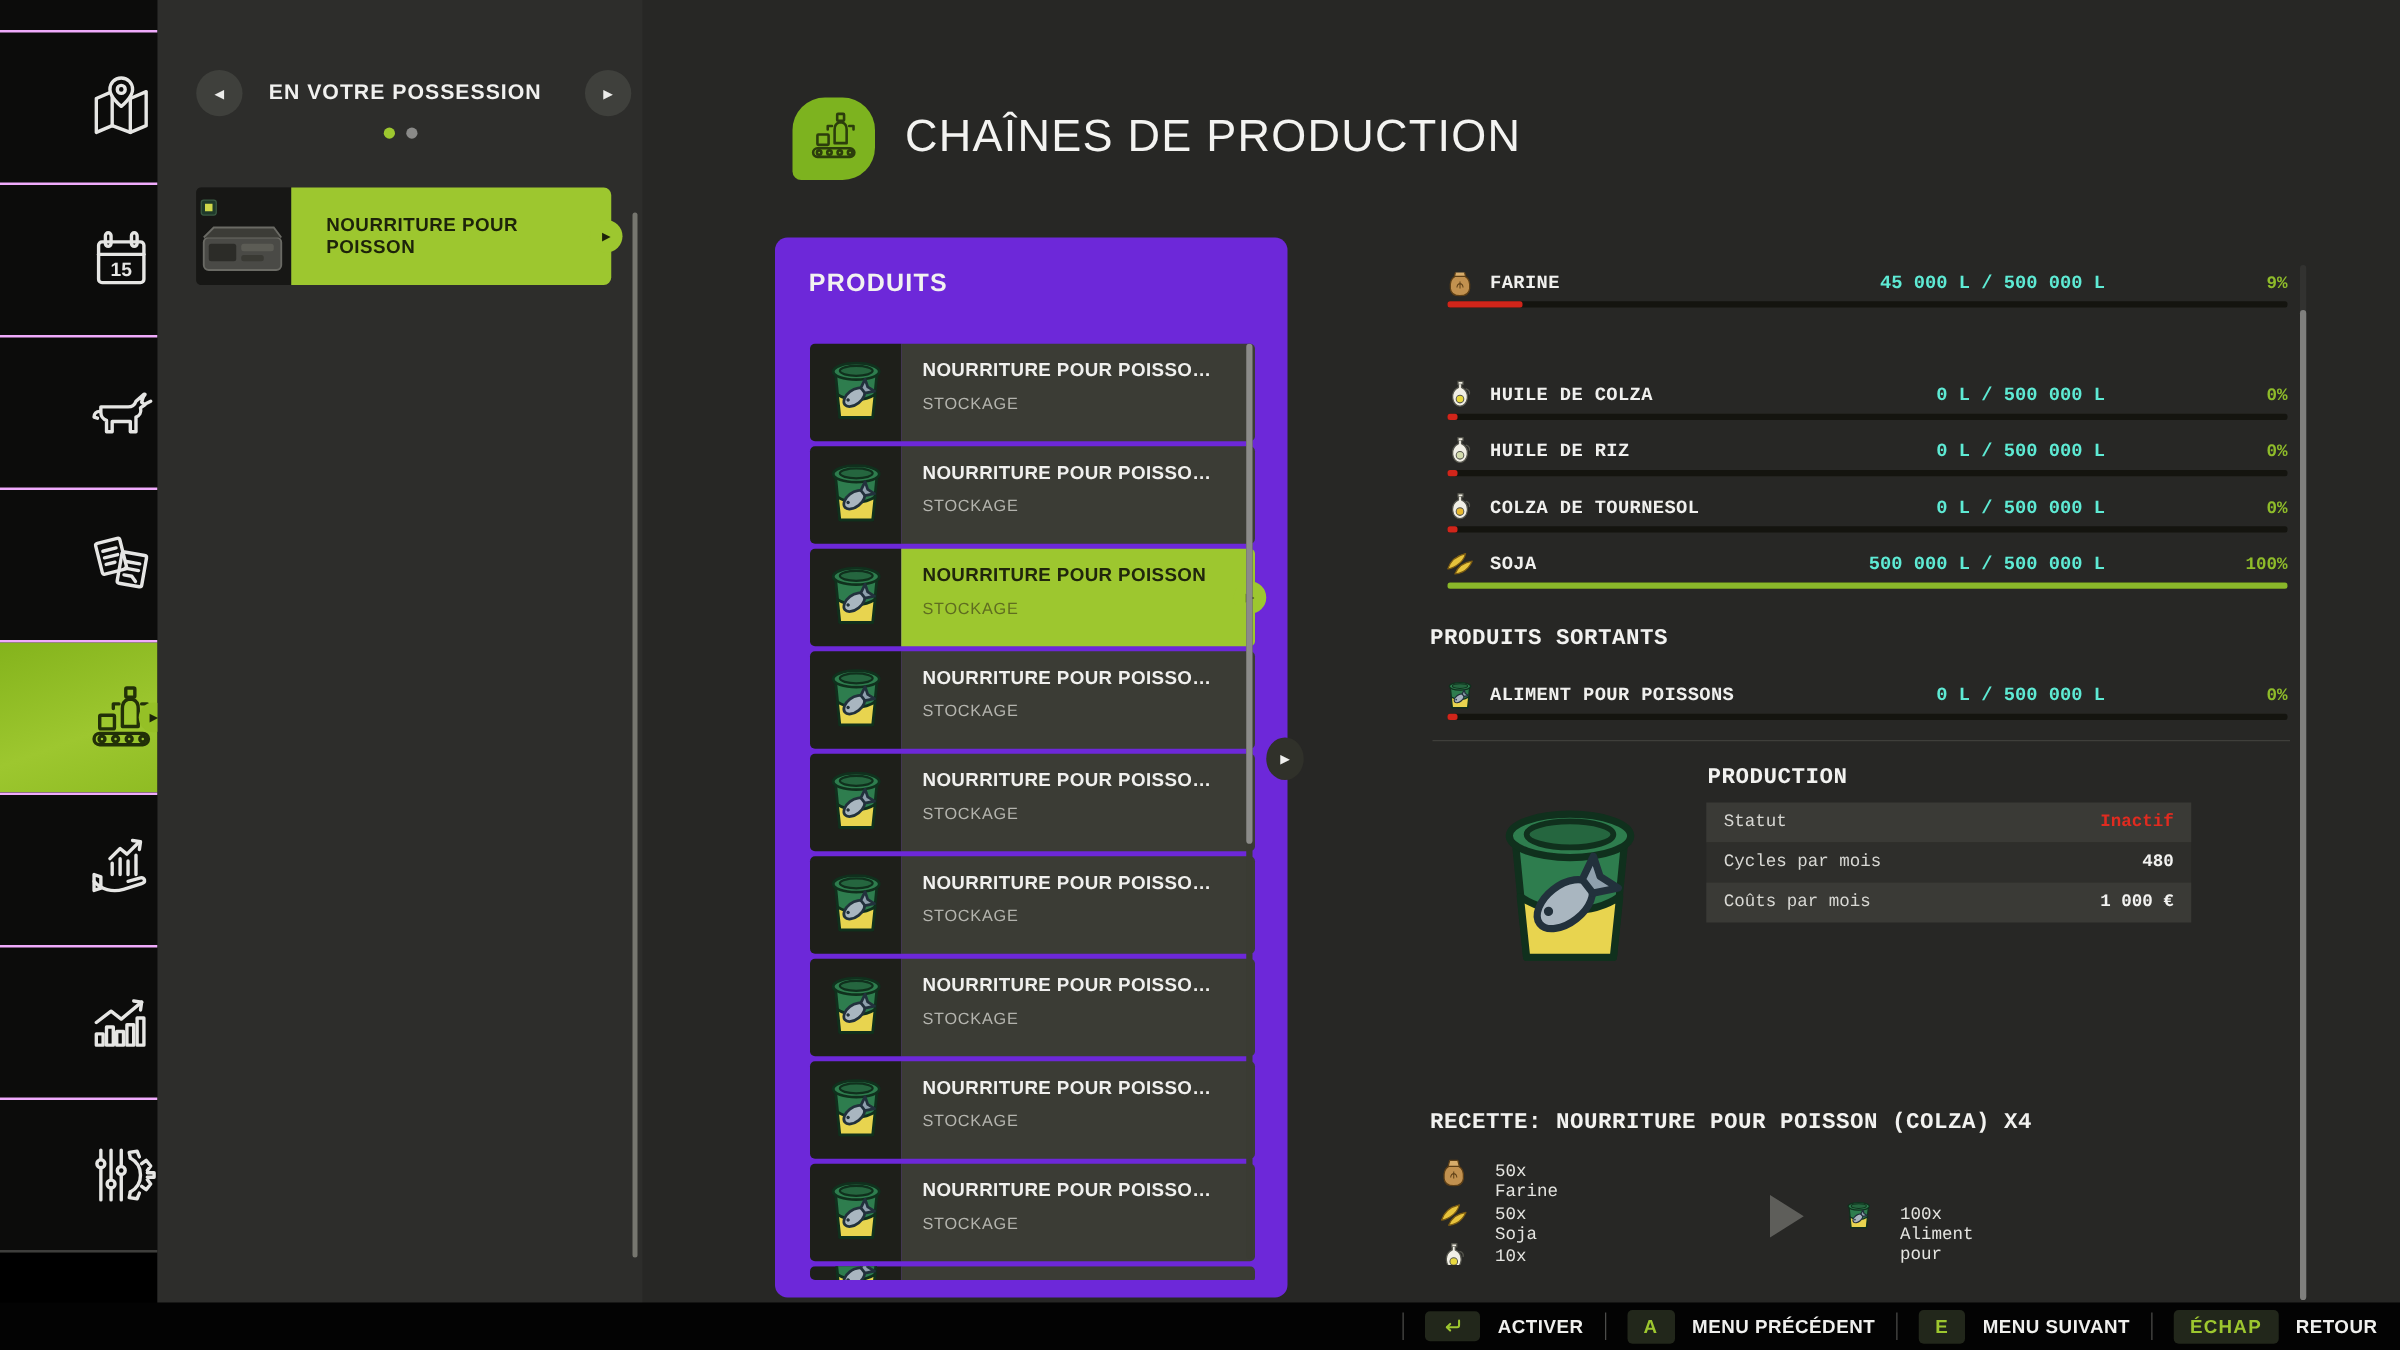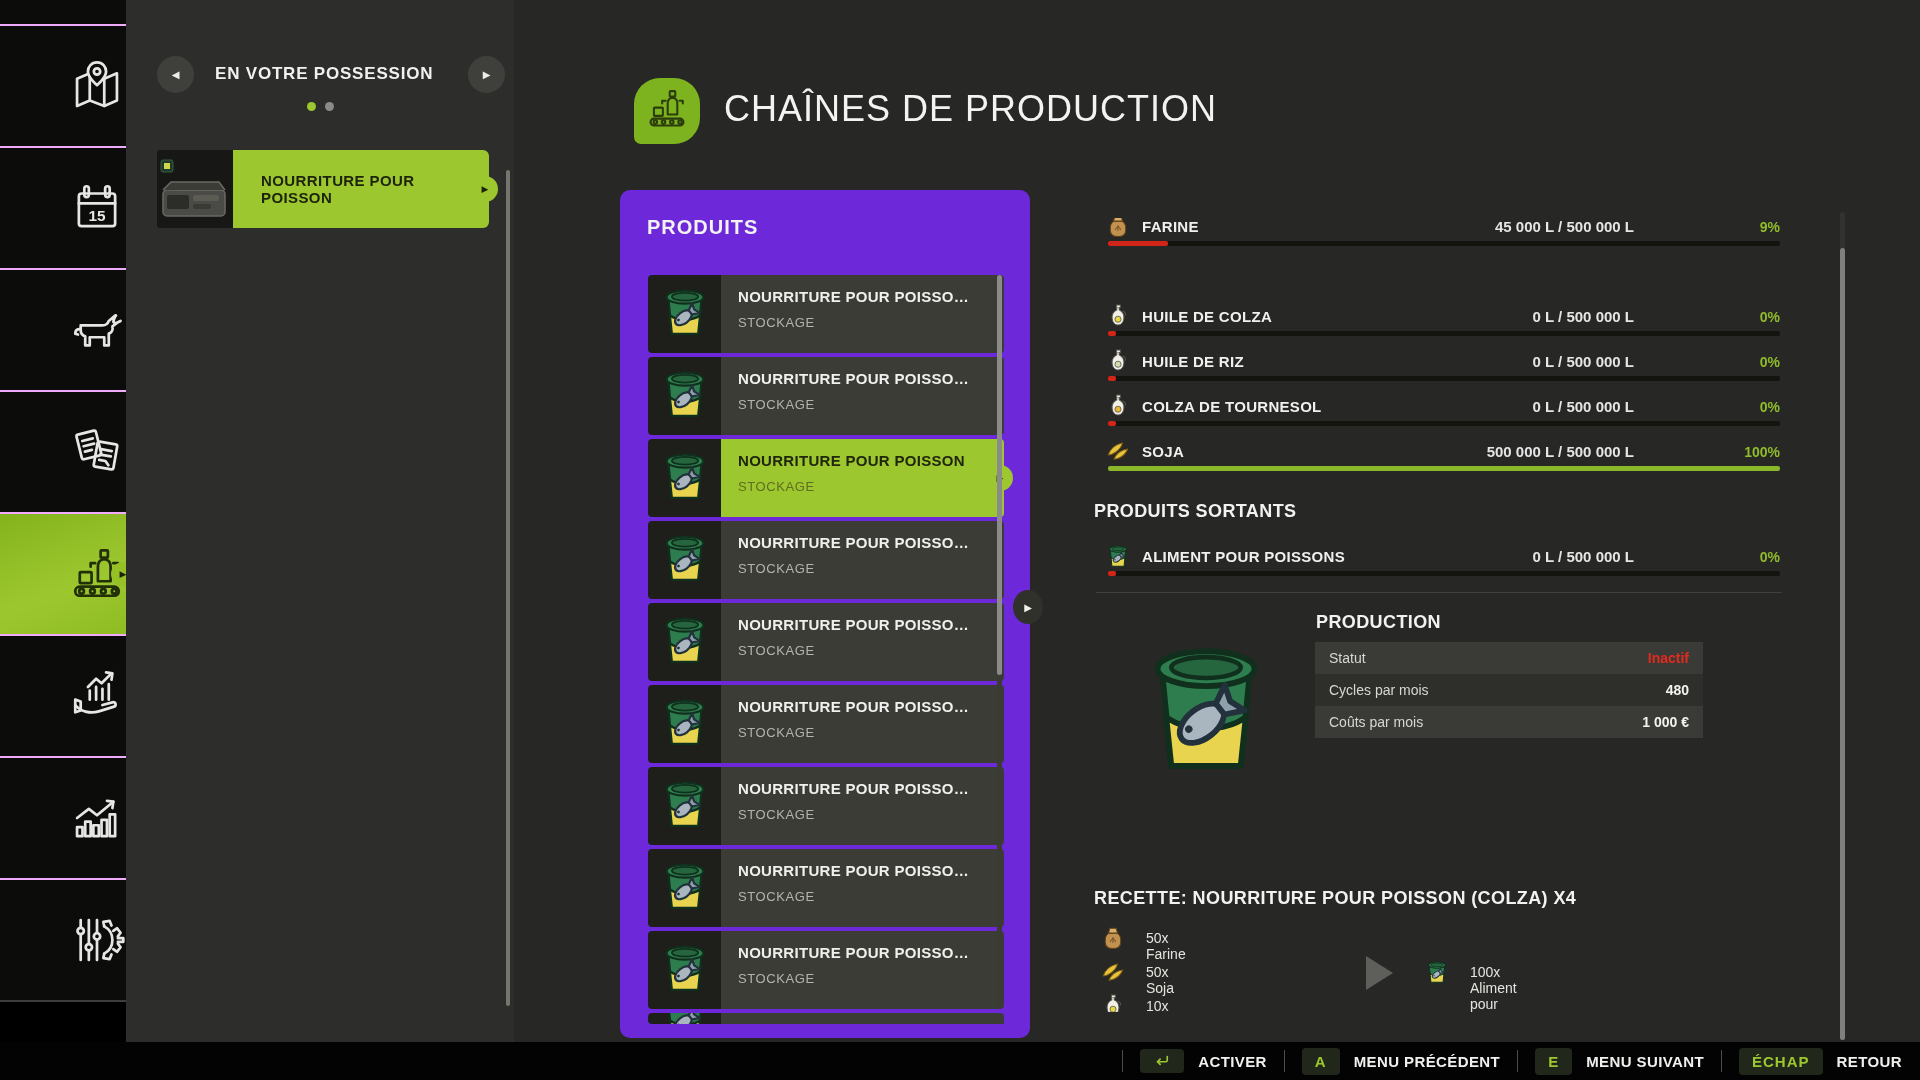--- a/index.html
+++ b/index.html
@@ -88,27 +88,27 @@
   .prow.selected .psub{color:#5f6d20;}
   #prod-scroll{position:absolute;left:377px;top:85px;width:5px;height:732px;background:#3a3b33;border-radius:3px;}
   #prod-scroll .thumb{position:absolute;left:0;top:0;width:5px;height:400px;background:#8b8b89;border-radius:3px;}
   #panel-bump{
     position:absolute;right:-13px;top:400px;width:30px;height:34px;border-radius:50%;
     background:#30312a;display:flex;align-items:center;justify-content:center;
     color:#f0f0ee;font-size:10px;cursor:pointer;
   }
 
   
-  #details{position:absolute;left:1094px;top:0;width:690px;height:1012px;overflow:hidden;}
+  #details{position:absolute;left:1144px;top:0;width:690px;height:1012px;overflow:hidden;font-family:Liberation Mono, monospace;}
   #ing-wrap{position:absolute;left:0;top:218px;width:690px;height:262px;overflow:hidden;}
   .ing-row{position:absolute;left:0;width:690px;height:45px;}
   .ing-icon{position:absolute;left:11px;top:8px;width:26px;height:26px;}
   .ing-icon svg{width:26px;height:26px;display:block;}
   .ing-label{position:absolute;left:48px;top:13px;font-size:15px;font-weight:700;color:#f0f0ee;letter-spacing:.3px;}
-  .ing-value{position:absolute;right:150px;top:13px;font-size:15px;font-weight:700;color:#e5e5e5;}
+  .ing-value{position:absolute;right:150px;top:13px;font-size:15px;font-weight:700;color:#5eead4;}
   .ing-pct{position:absolute;right:4px;top:14px;width:70px;text-align:right;font-size:14px;font-weight:700;color:#8fbc2a;}
   .ing-bar{position:absolute;left:14px;right:4px;top:36px;height:5px;background:#14140f;border-radius:2px;}
   .ing-fill{height:100%;border-radius:2px;}
   .fill-red{background:#d1251a;}
   .fill-green{background:#8ab82a;}
   .sec-title{font-size:18px;font-weight:700;color:#f2f2f0;letter-spacing:.4px;}
   #outgoing-title{position:absolute;left:0;top:501px;}
   #outgoing-rows{position:absolute;left:0;top:535px;width:690px;}
   #details-sep{position:absolute;left:2px;top:592px;width:686px;height:1px;background:#3f3f3b;}
 

